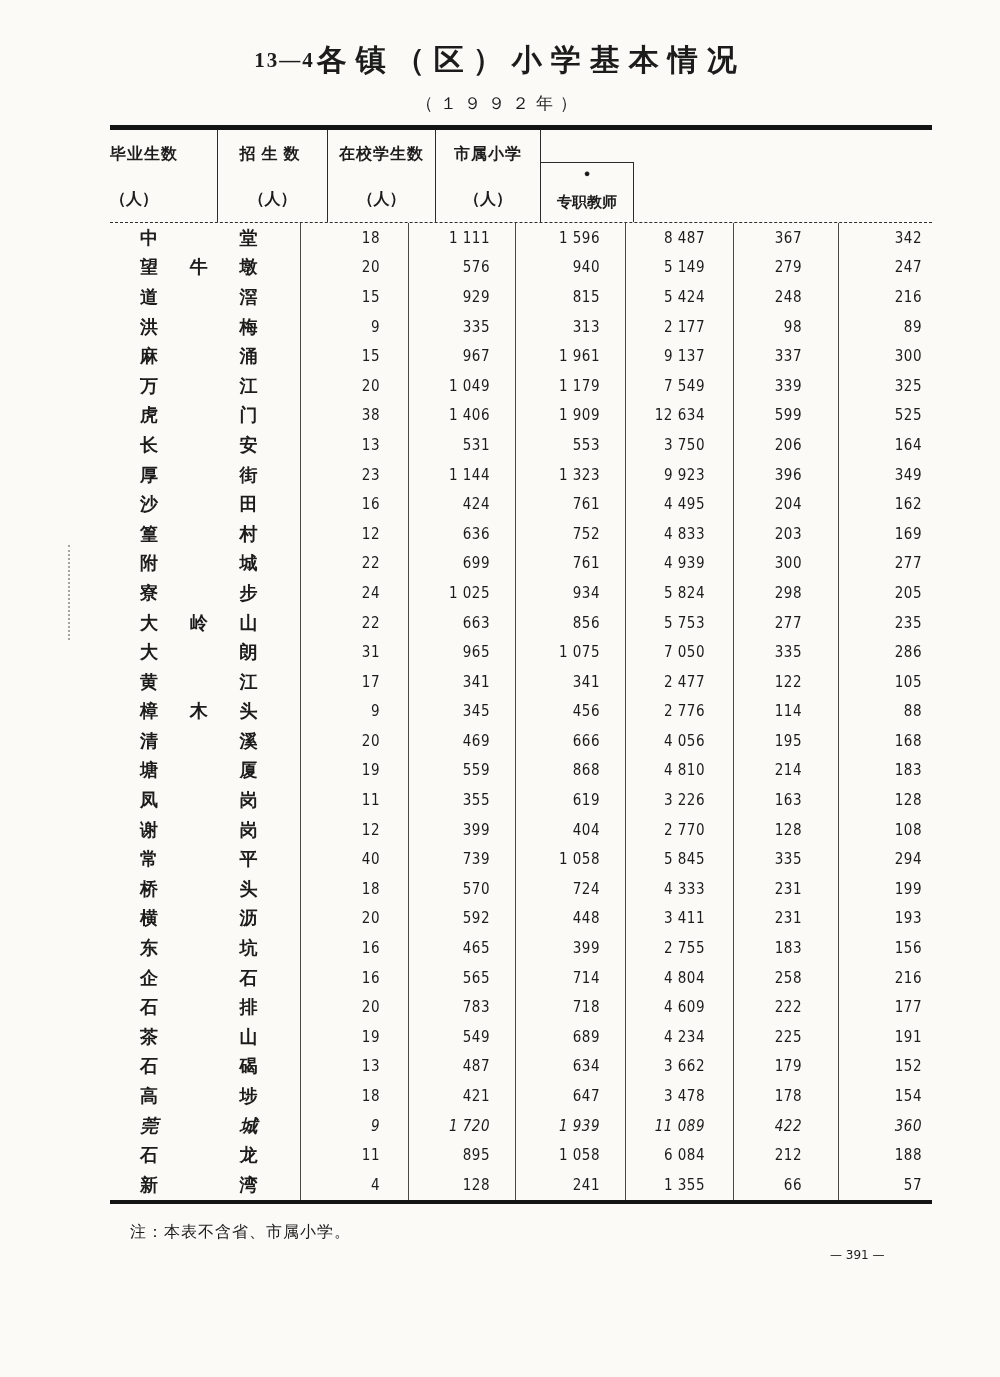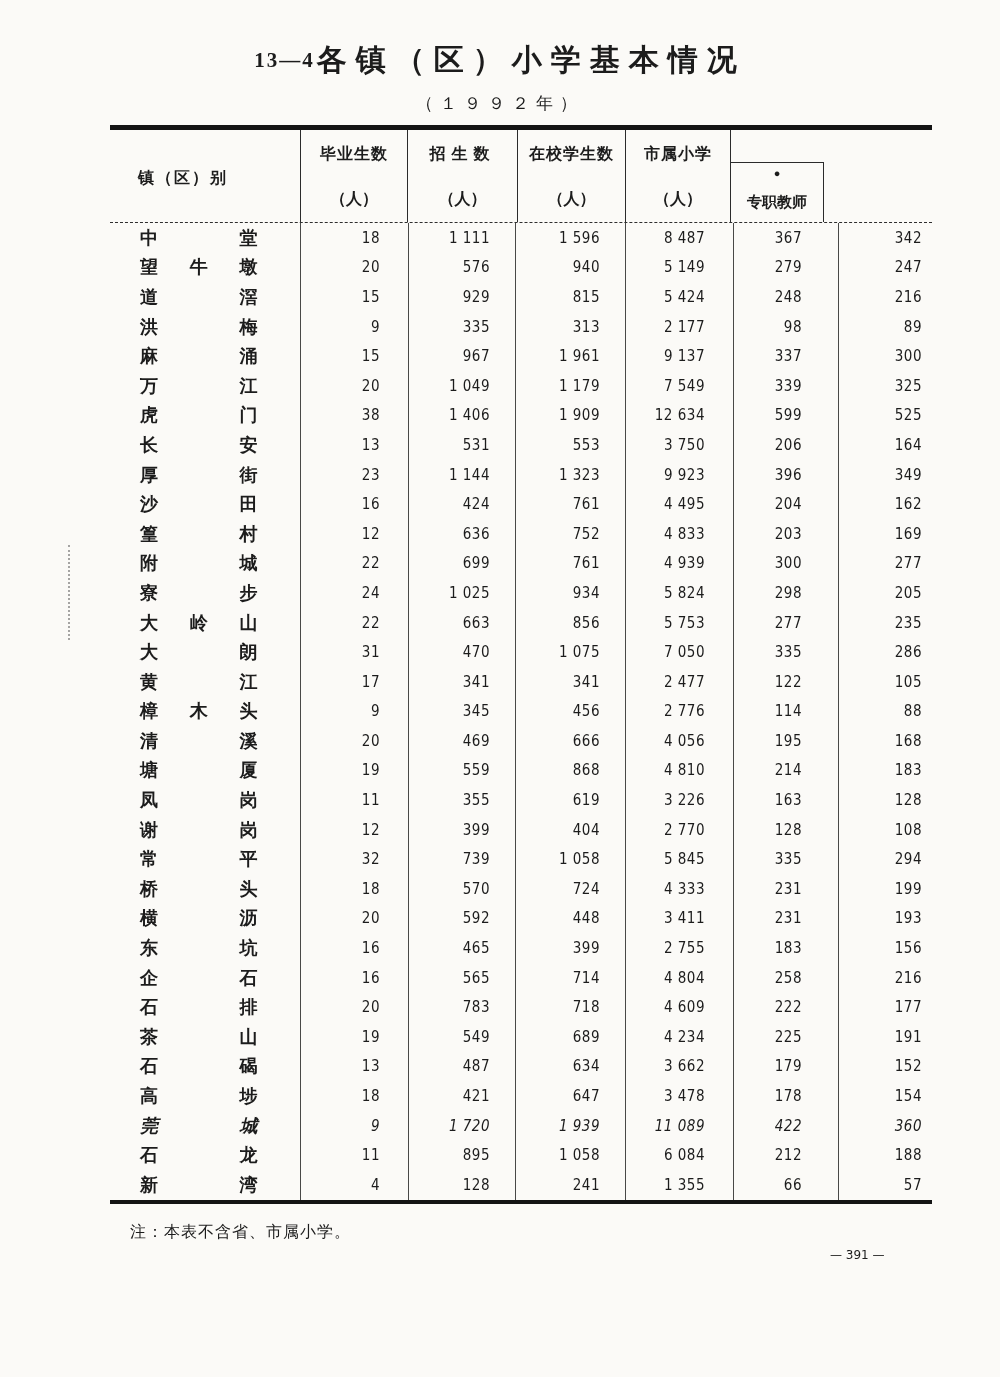--- a/index.html
+++ b/index.html
@@ -155,23 +155,20 @@
 
 <div class="title-wrap">
   <span class="table-number">13—4</span><span class="page-title">各镇（区）小学基本情况</span>
 </div>
 <div class="page-subtitle">（１９９２年）</div>
 
 <div class="stats-table">
   <div class="thick-rule"></div>
 
   <div class="table-header">
-    <div class="th th-name col-name">
-      <div class="lbl">镇（区）别</div>
-    </div>
     <div class="th col-grads">
       <div class="lbl">毕业生数</div>
       <div class="unit">（人）</div>
     </div>
     <div class="th col-enroll">
       <div class="lbl spread">招生数</div>
       <div class="unit">（人）</div>
     </div>
     <div class="th col-students">
       <div class="lbl">在校学生数</div>
@@ -389,21 +386,21 @@
         <div class="td c-teachers col-teachers">235</div>
       </div>
       <div class="t-row">
         <div class="td name-cell col-name">
           <span class="name-spread">
             <span>大</span>
             <span>朗</span>
           </span>
         </div>
         <div class="td c-schools col-schools">31</div>
-        <div class="td c-grads col-grads">470</div>
+        <div class="td c-grads col-grads">965</div>
         <div class="td c-enroll col-enroll">1 075</div>
         <div class="td c-students col-students">7 050</div>
         <div class="td c-staff col-staff">335</div>
         <div class="td c-teachers col-teachers">286</div>
       </div>
       <div class="t-row">
         <div class="td name-cell col-name">
           <span class="name-spread">
             <span>黄</span>
             <span>江</span>
@@ -487,21 +484,21 @@
         <div class="td c-staff col-staff">128</div>
         <div class="td c-teachers col-teachers">108</div>
       </div>
       <div class="t-row">
         <div class="td name-cell col-name">
           <span class="name-spread">
             <span>常</span>
             <span>平</span>
           </span>
         </div>
-        <div class="td c-schools col-schools">32</div>
+        <div class="td c-schools col-schools">40</div>
         <div class="td c-grads col-grads">739</div>
         <div class="td c-enroll col-enroll">1 058</div>
         <div class="td c-students col-students">5 845</div>
         <div class="td c-staff col-staff">335</div>
         <div class="td c-teachers col-teachers">294</div>
       </div>
       <div class="t-row">
         <div class="td name-cell col-name">
           <span class="name-spread">
             <span>桥</span>

